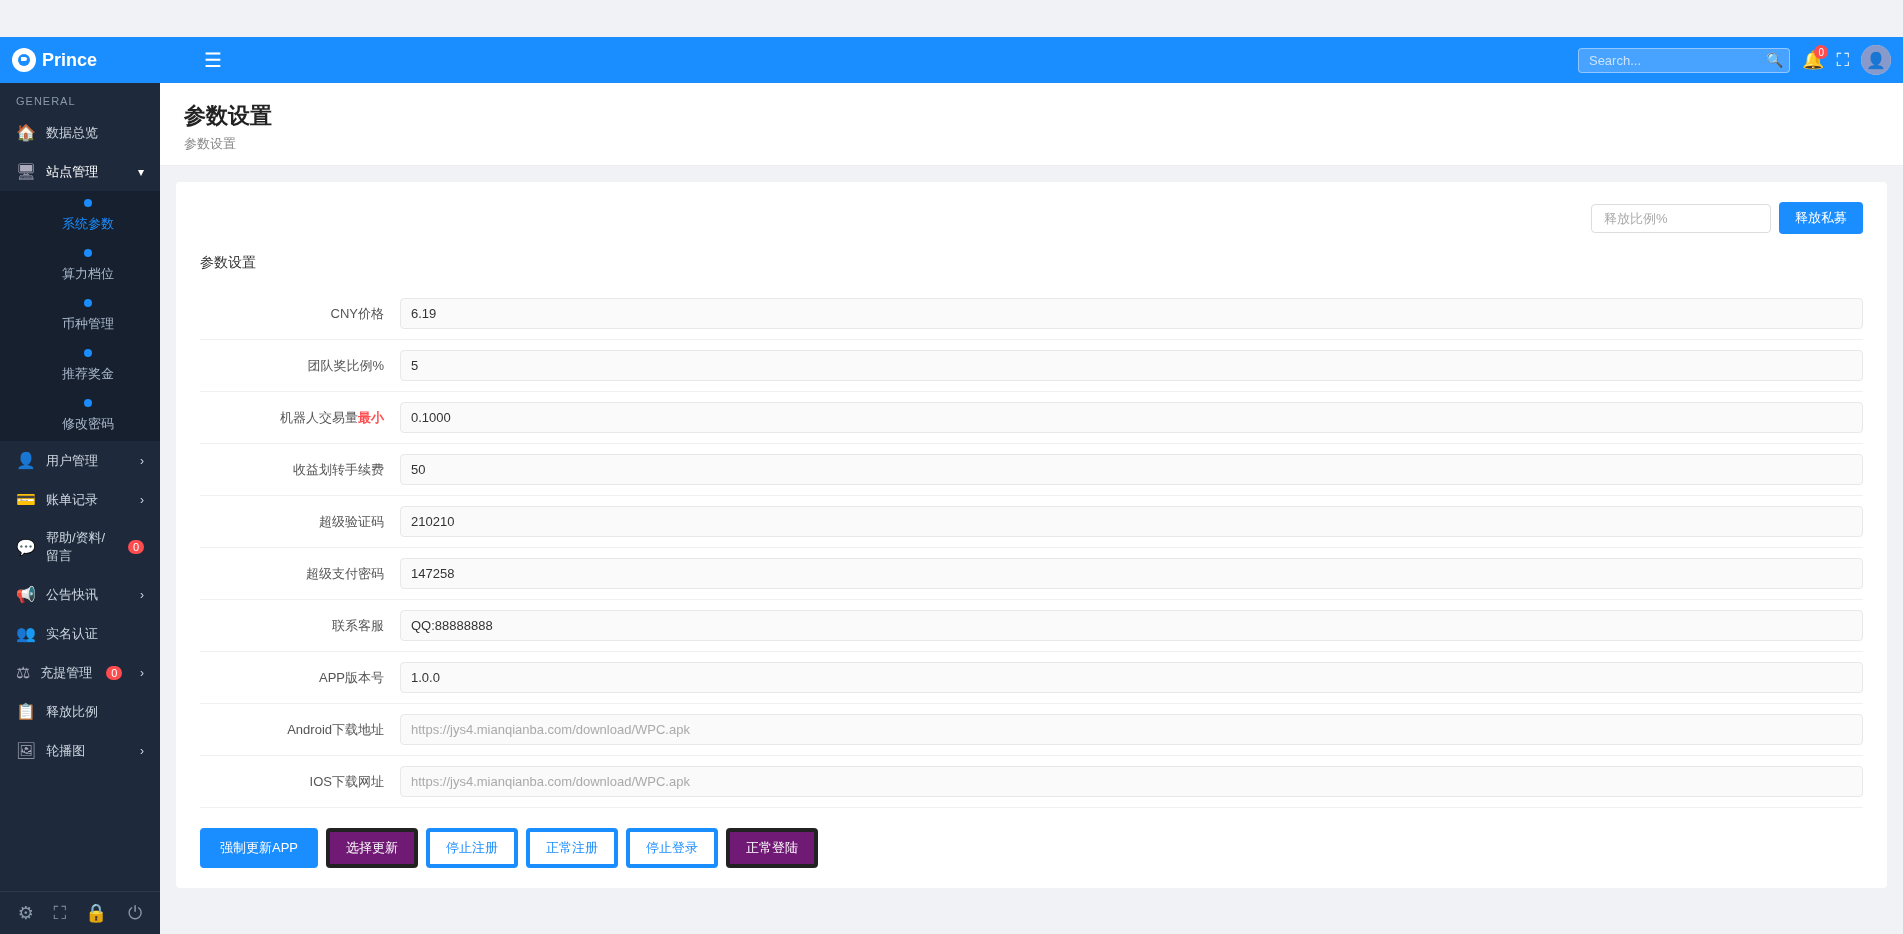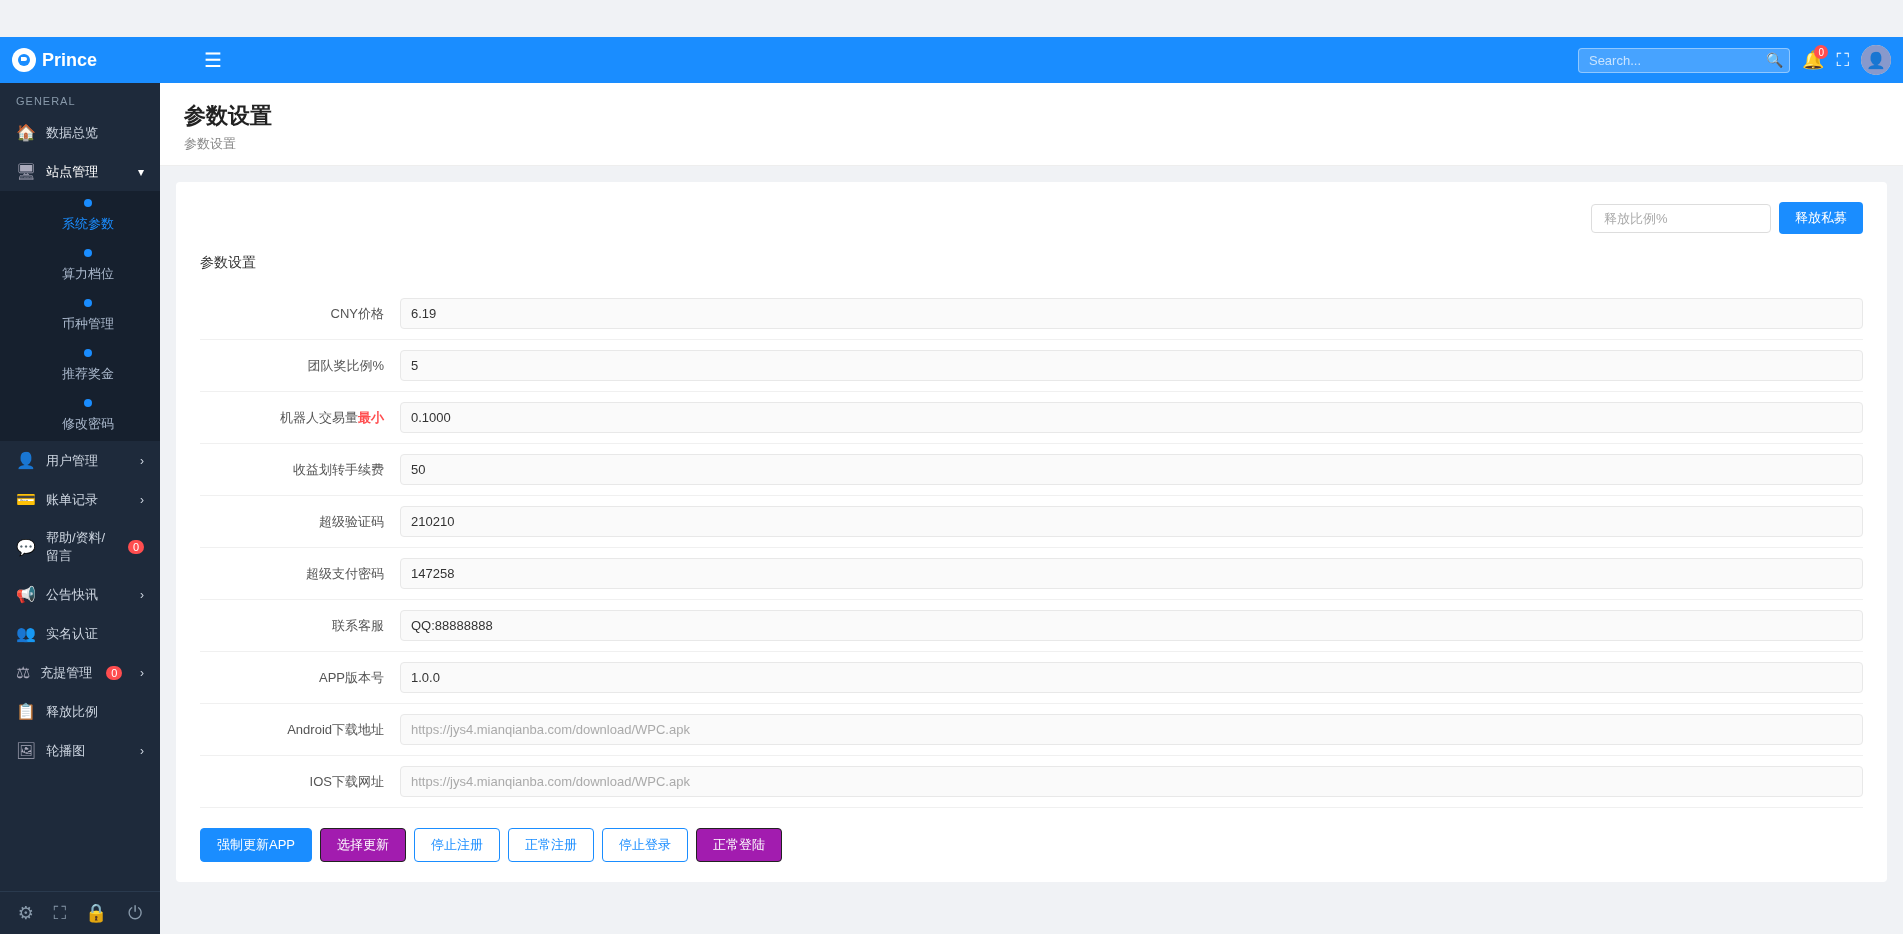--- a/index.html
+++ b/index.html
@@ -191,30 +191,30 @@
     .form-input.placeholder-style { color: #aaa; }
 
     
     .btn-row {
       display: flex;
       gap: 8px;
       margin-top: 20px;
       flex-wrap: wrap;
     }
     .btn {
-      border: 1px solid #0f172a;
+      border: 4px solid #0f172a;
       border-radius: 4px;
       padding: 7px 16px;
       cursor: pointer;
       font-size: 13px;
       font-family: inherit;
     }
     .btn-primary { background: #1a8dff; color: #fff; border-color: #1a8dff; }
     .btn-outline { background: #fff; color: #1a8dff; border-color: #1a8dff; }
-    .btn-dark { background: #a21caf; color: #fff; border-color: #222; }
+    .btn-dark { background: #701a75; color: #fff; border-color: #222; }
   </style>
 </head>
 <body>
 
 <div class="header">
   <div class="header-left">
     <div class="logo">
       <div class="logo-icon">
         <svg viewBox="0 0 16 16" fill="#1a8dff">
             <circle cx="8" cy="8" r="6"></circle>

